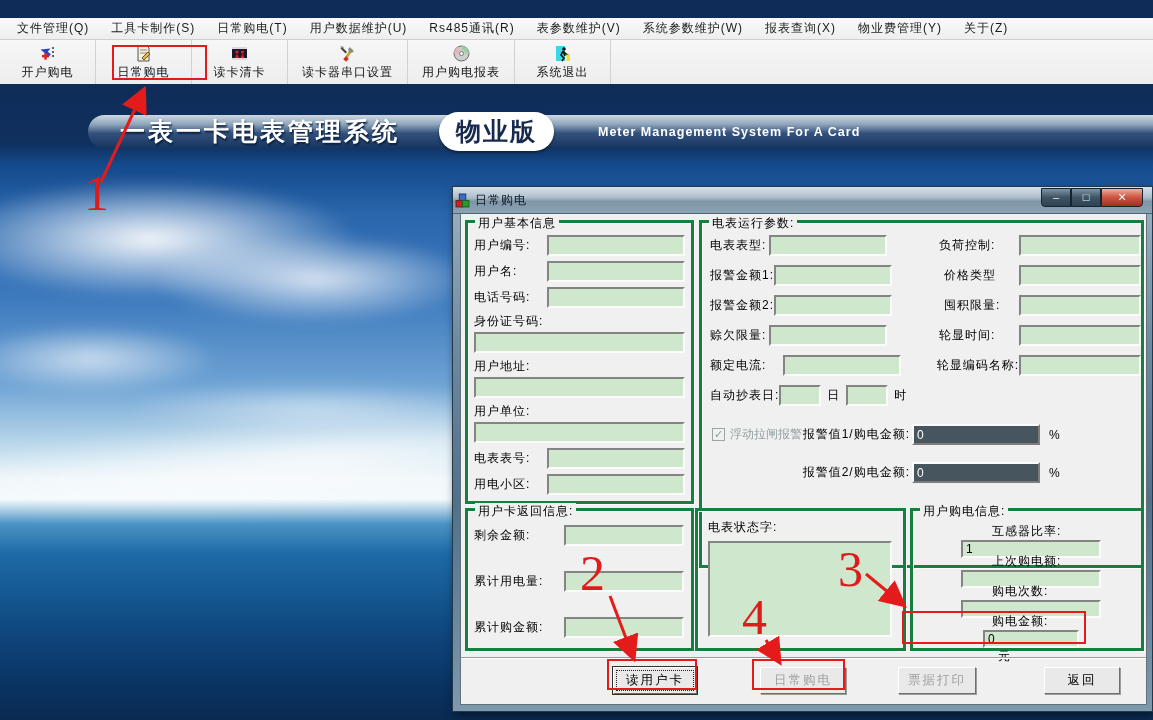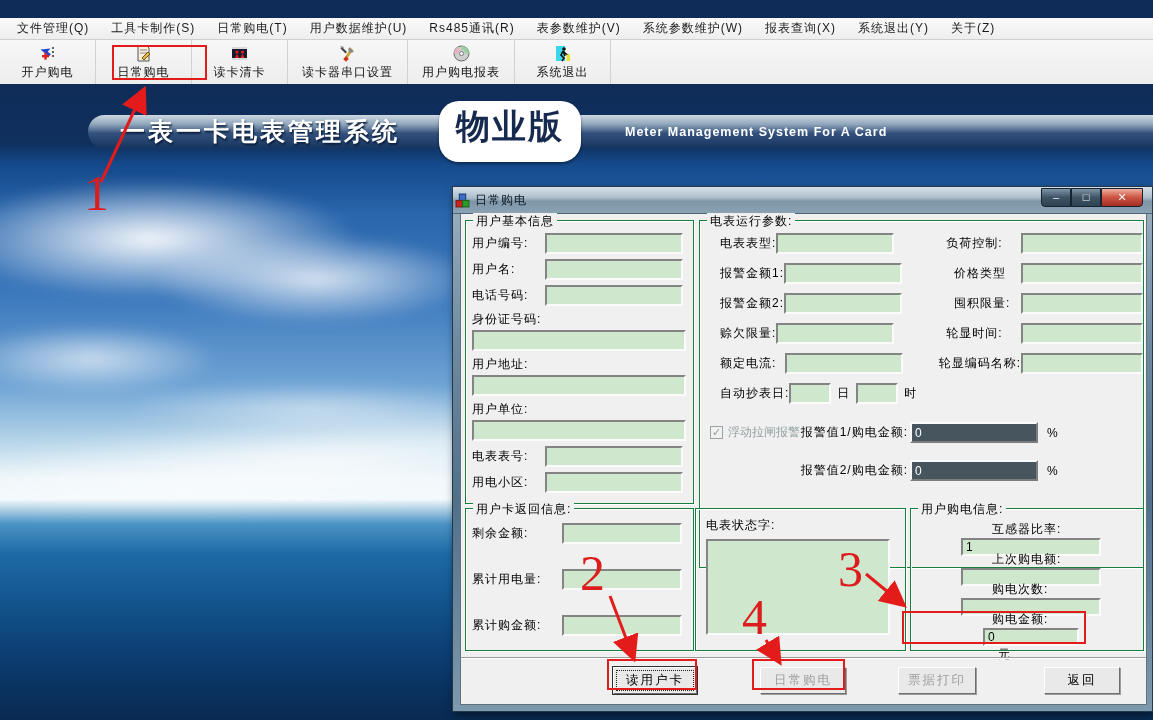--- a/index.html
+++ b/index.html
@@ -40,22 +40,22 @@
   .c4 { left:120px; top:300px; width:380px; height:50px; opacity:.55; filter:blur(8px); }
   .haze { left:-80px; top:330px; width:800px; height:90px; transform:rotate(-4deg); opacity:.9; filter:blur(10px); }
 
   
   .banner { position:absolute; left:88px; top:31px; right:0; height:33px;
     border-radius:17px 0 0 17px;
     background:linear-gradient(180deg,#cdd8e2 0%,#90a6bb 28%,#33517c 55%,#16355f 100%);
     display:flex; align-items:center; padding-left:32px;gap:29px; }
   .banner-title { font-size:25px; font-weight:bold; color:#fff; letter-spacing:3px;
     text-shadow:1px 2px 2px #0a1e3c; white-space:nowrap; }
-  .banner-badge { background:#fff; color:#16294e; font-size:34px; font-weight:bold;
-    border-radius:20px; padding:3px 17px 12px; margin-left:10px; letter-spacing:2px;
+  .banner-badge { background:#fff; color:#16294e; font-size:25px; font-weight:bold;
+    border-radius:20px; padding:3px 17px 3px; margin-left:10px; letter-spacing:2px;
     box-shadow:0 2px 3px rgba(0,0,0,.4); white-space:nowrap; }
   .banner-sub { color:#fff; font-size:12.5px; font-weight:bold; letter-spacing:1px; margin-left:15px; white-space:nowrap; }
 
   
   .dialog { position:absolute; left:452px; top:186px; width:701px; height:526px;
     background:linear-gradient(180deg,#9db3c2 0%,#6d8aa0 30%,#51708a 60%,#7d99ad 100%);
     border:1px solid #23394a; box-shadow:2px 3px 8px rgba(0,0,0,.5); padding:0 7px 7px 7px; }
   .dlg-title { height:27px; display:flex; align-items:center; gap:5px; padding-left:2px;
     background:linear-gradient(180deg,#d6e1e9 0%,#aebfcc 40%,#7e96a8 55%,#8ba2b3 100%);
     margin:0 -7px; padding-right:0; border-bottom:1px solid #4e6577; }
@@ -64,38 +64,38 @@
   .wbtn { width:30px; height:19px; display:flex; align-items:center; justify-content:center;
     color:#f2f6f8; font-size:11px; border:1px solid #16242f;
     background:linear-gradient(180deg,#7e95a7,#3e5364 50%,#2d4252); }
   .wbtn.min { border-radius:0 0 0 4px; }
   .wbtn.close { width:42px; border-radius:0 0 4px 0; font-weight:bold;
     background:linear-gradient(180deg,#efb0a0,#d05a48 45%,#a32d20); }
   .dlg-client { position:relative; width:687px; height:491px; background:#f0f0f0;
     border:1px solid #65727c; border-top:none; }
 
   
-  .grp { position:absolute; border:1px solid #15803d; box-shadow:1px 1px 0 #ffffff, inset 1px 1px 0 #ffffff; }
+  .grp { position:absolute; border:3px solid #15803d; box-shadow:1px 1px 0 #ffffff, inset 1px 1px 0 #ffffff; }
   .grp-cap { position:absolute; top:-8px; left:7px; background:#f0f0f0; padding:0 3px; letter-spacing:1px; color:#000; }
   .lbl { letter-spacing:1px; white-space:nowrap; color:#000; }
   .in { background:#cfe8cd; border:2px solid; border-color:#848484 #fbfbfb #fbfbfb #848484;
     height:21px; font-size:12px; padding:0 3px; font-family:"Liberation Sans",sans-serif; color:#000; outline:none; }
   .in-dark { background:#47555f; color:#fff; border:2px solid; border-color:#fbfbfb #7c7c7c #7c7c7c #fbfbfb; height:21px; font-size:12px; padding:0 3px; outline:none; }
   .row { display:flex; align-items:center; }
 
   
   .g1 { left:4px; top:6px; width:229px; height:284px; padding:12px 6px 0 6px; }
   .g1 .row { margin-bottom:5px; }
   .g1 .lbl-inline { width:73px; }
   .g1 .in-sm { width:138px; }
   .g1 .in-full { width:214px; }
   .g1 .stack-lbl { margin:1px 0 2px 0; }
 
   
-  .g2 { left:238px; top:6px; width:445px; height:348px; padding:12px 0 0 20px; }
+  .g2 { left:238px; top:6px; width:445px; height:348px; padding:12px 0 0 8px; }
   .g2 .prow { margin-bottom:9px; height:21px; }
   .g2 .la { width:74px; }
   .g2 .ina { width:118px; }
   .g2 .lb { width:100px; margin-left:52px; }
   .g2 .inb { width:122px; }
   .g2 .lb2 { margin-left:36px; }
   .g2 .in-tiny { width:42px; }
   .chk-row { position:absolute; left:10px; top:203px; display:flex; align-items:center; gap:5px; color:#93a0a0; }
   .chkbox { width:13px; height:13px; background:#f1f1f1; border:1px solid #9aa6a6; color:#8d9a9a;
     font-size:11px; line-height:11px; text-align:center; }
@@ -159,21 +159,21 @@
 
   <div class="menubar">
     <span class="menuitem">文件管理(Q)</span>
     <span class="menuitem">工具卡制作(S)</span>
     <span class="menuitem">日常购电(T)</span>
     <span class="menuitem">用户数据维护(U)</span>
     <span class="menuitem">Rs485通讯(R)</span>
     <span class="menuitem">表参数维护(V)</span>
     <span class="menuitem">系统参数维护(W)</span>
     <span class="menuitem">报表查询(X)</span>
-    <span class="menuitem">系统退出(Y)</span>
+    <span class="menuitem">物业费管理(Y)</span>
     <span class="menuitem">关于(Z)</span>
   </div>
 
   <div class="toolbar">
     <div class="tbtn">
       <svg viewBox="0 0 19 19">
         <path d="M3 10 L10 3 L10 7 L14 7 L14 10 Z" fill="#2244cc" transform="rotate(40 9 7)"></path>
         <rect x="4" y="11" width="7" height="2.4" fill="#dd2222"></rect>
           <rect x="6.3" y="8.7" width="2.4" height="7" fill="#dd2222"></rect>
         <circle cx="15" cy="4" r="1" fill="#333"></circle>

